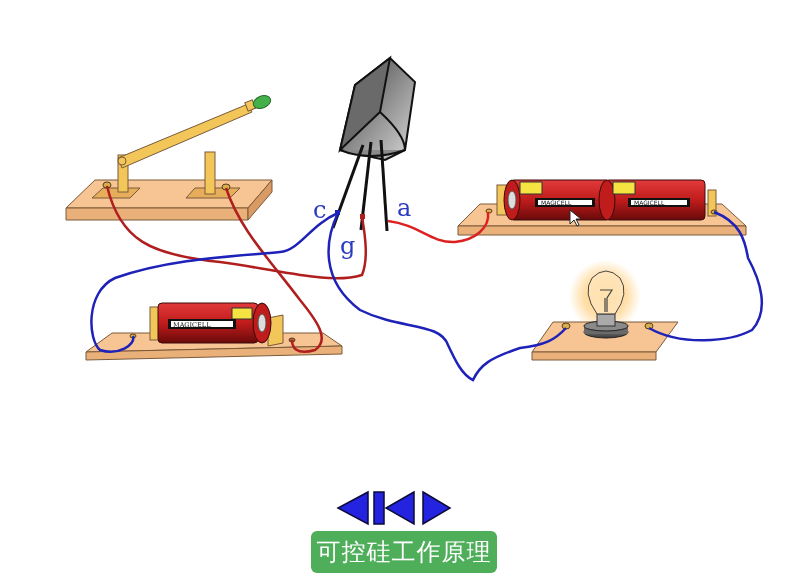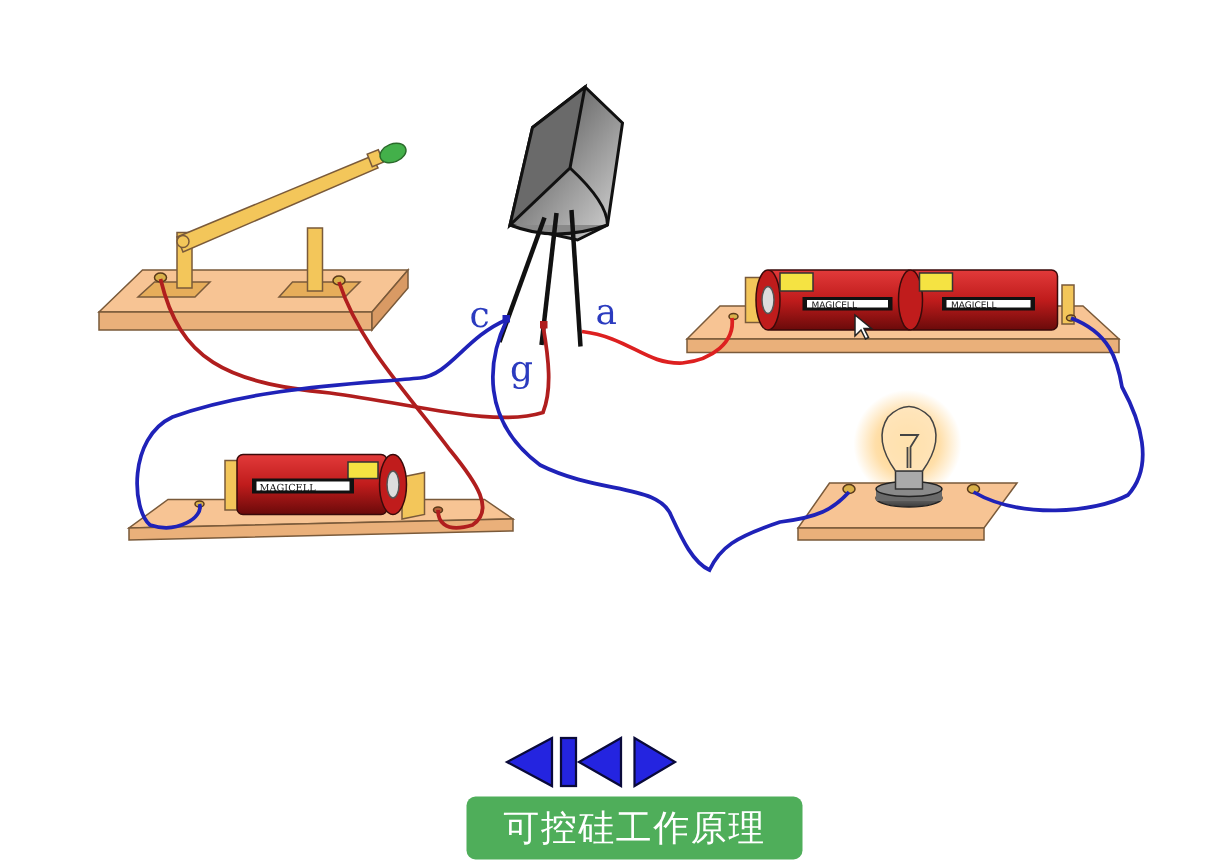--- a/index.html
+++ b/index.html
@@ -2,21 +2,21 @@
 <html><head>
 <meta charset="utf-8">
 <style>
   html, body { margin:0; padding:0; background:#ffffff; }
   body { width:808px; height:576px; position:relative; overflow:hidden; font-family:"DejaVu Serif", serif; }
   #scene { position:absolute; left:0; top:0; width:808px; height:576px; }
   .lead-label { font-family:"DejaVu Serif", serif; font-size:24px; fill:#2b3bbf; }
   #nav { position:absolute; left:336px; top:489px; width:116px; height:38px; }
   .nav-btn { position:absolute; top:0; cursor:pointer; }
   #title-btn {
-    position:absolute; left:311px; top:531px; width:224px; height:42px;
+    position:absolute; left:311px; top:531px; width:186px; height:42px;
     background:#4fae5a; border-radius:6px; color:#ffffff;
     font-family:"DejaVu Sans", sans-serif; font-size:24px;
     display:flex; align-items:center; justify-content:center; letter-spacing:1px;
   }
 </style>
 </head>
 <body>
 
 <svg id="scene" viewBox="0 0 808 576" xmlns="http://www.w3.org/2000/svg">
   <defs>

